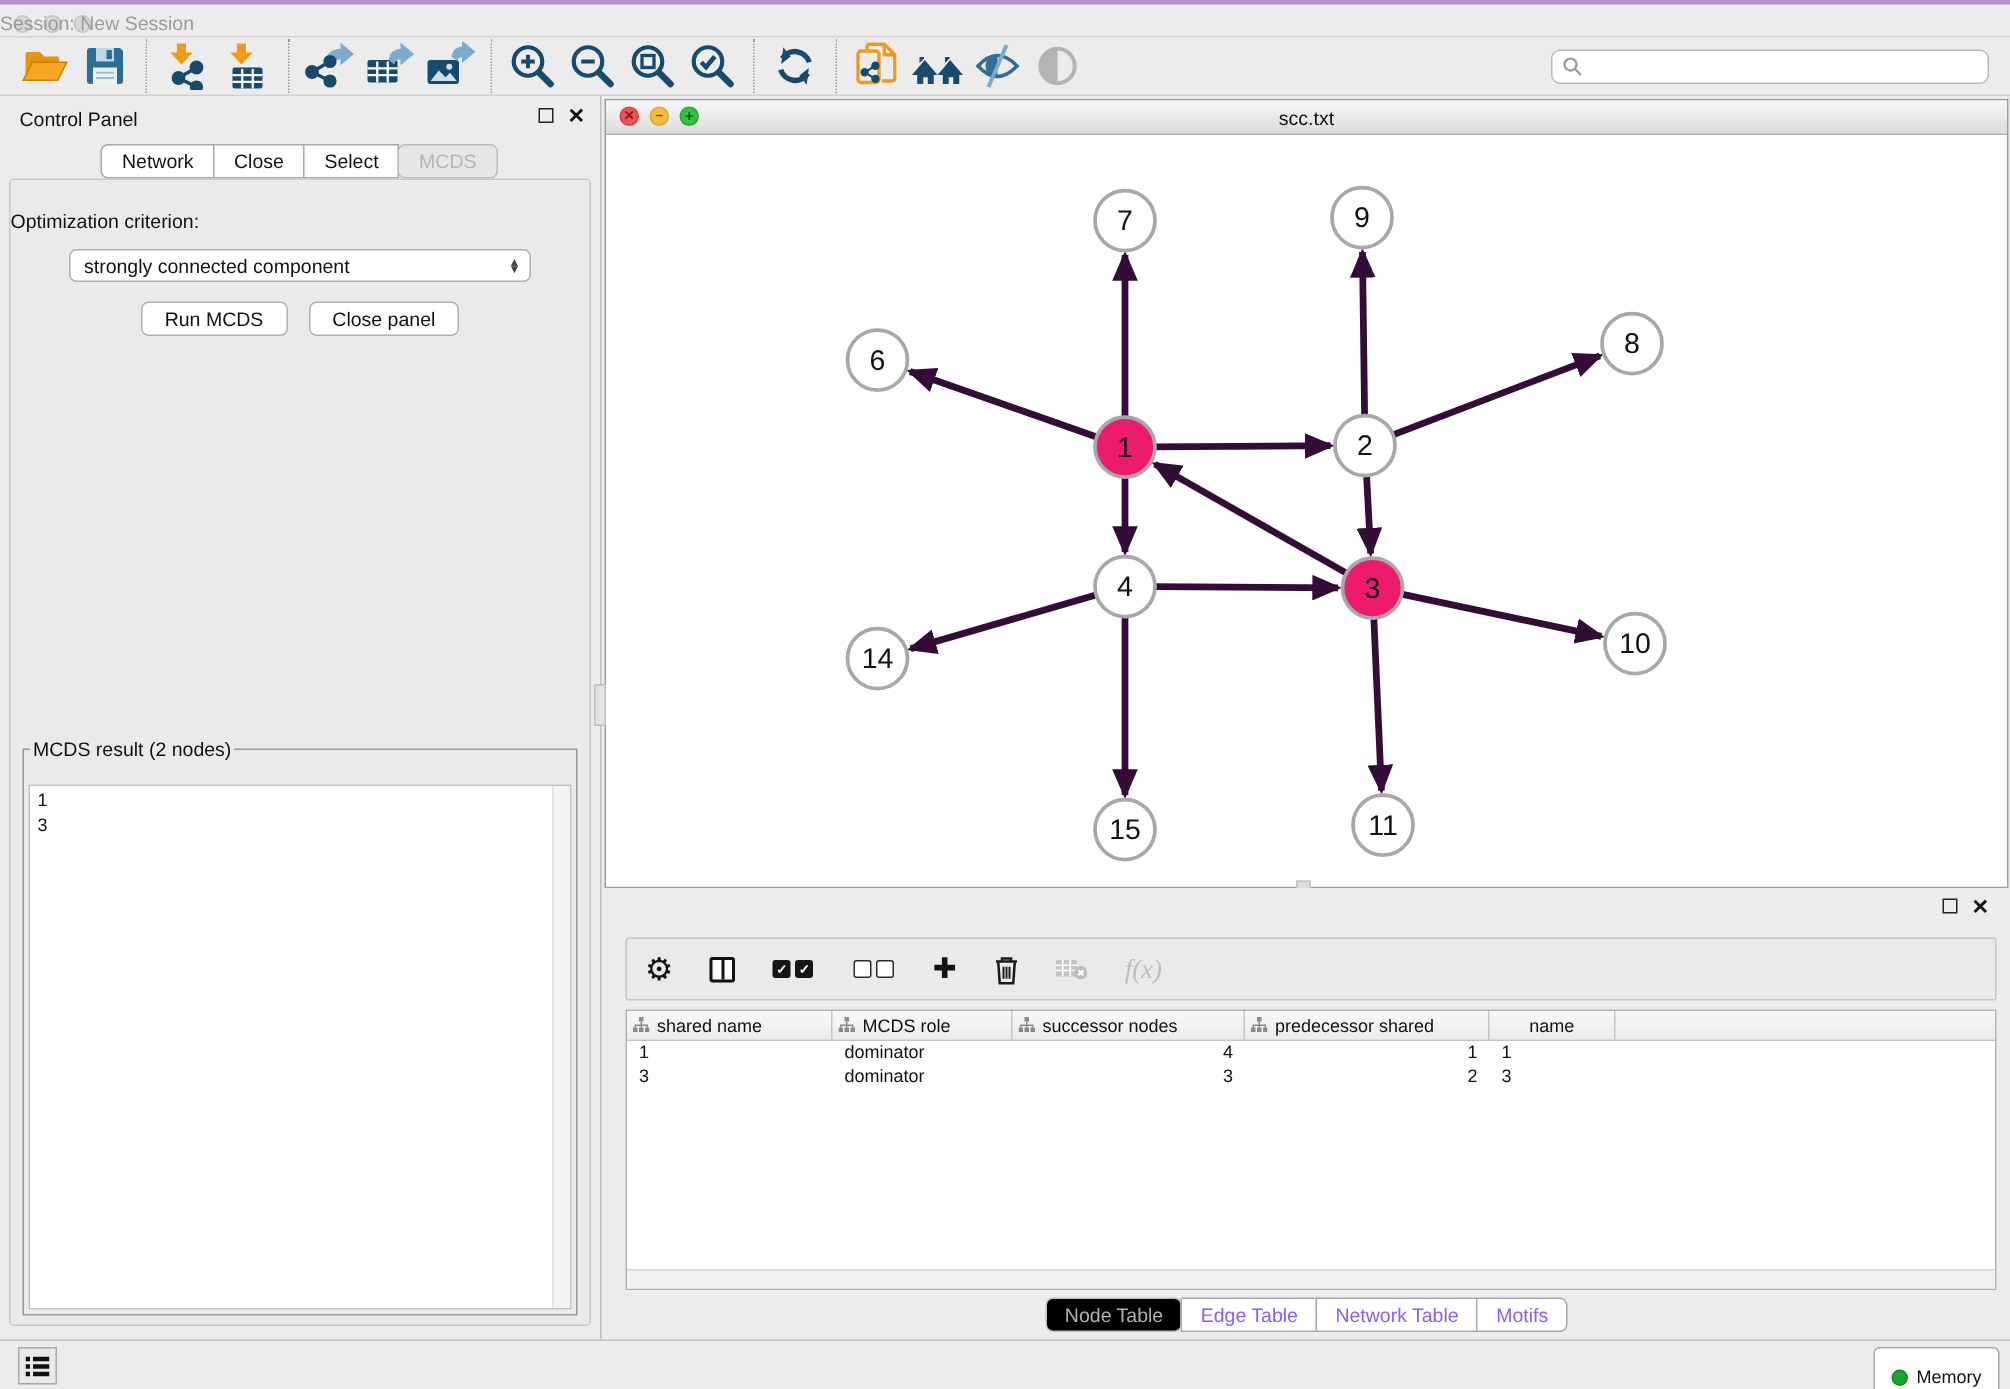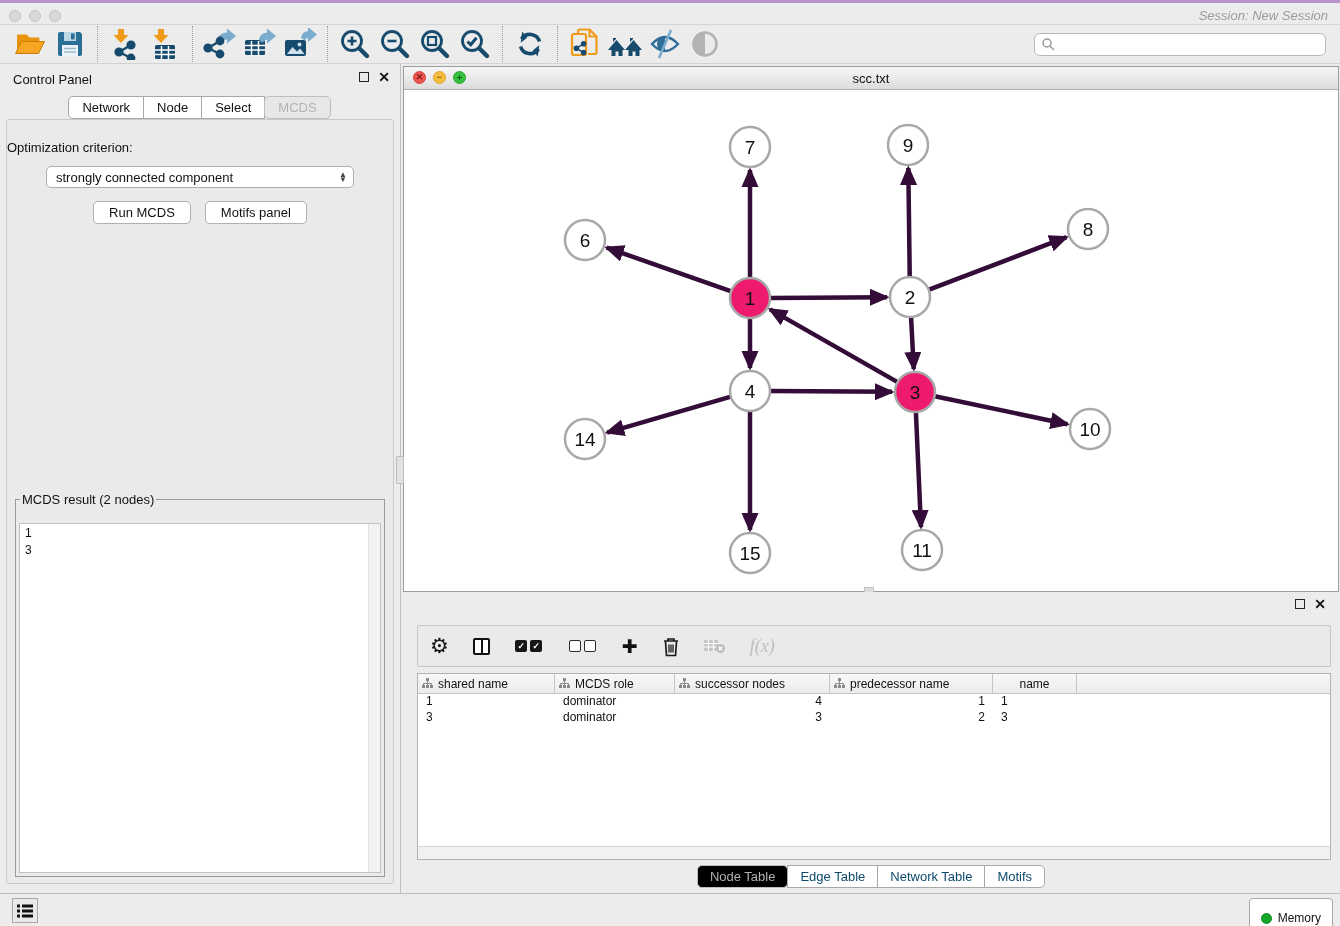--- a/index.html
+++ b/index.html
@@ -7,21 +7,21 @@
   body {
     width:1340px; height:926px; position:relative; overflow:hidden;
     background:#ececec; font-family:"Liberation Sans", sans-serif; color:#111;
     -webkit-font-smoothing:antialiased;
   }
   
   .titlebar { position:absolute; top:0; left:0; right:0; height:25px;
     border-top:3px solid #b793c8; background:#ececec; border-bottom:1px solid #d4d4d4; }
   .traffic-inactive { position:absolute; left:9px; top:7px; display:flex; gap:8px; }
   .traffic-inactive i { width:12px; height:12px; border-radius:50%; background:#d8d8d8; border:1px solid #c3c3c3; }
-  .win-title { position:absolute; left:0; right:12px; top:5px; text-align:right; font-size:13px; color:#9b9b9b;font-style:italic; }
+  .win-title { position:absolute; left:0; right:12px; top:5px; text-align:left; font-size:13px; color:#9b9b9b; }
 
   
   .toolbar { position:absolute; top:25px; left:0; right:0; height:39px;
     display:flex; align-items:center; padding:0 10px; border-bottom:1px solid #d2d2d2; }
   .tb-icon { width:36px; height:34px; display:flex; align-items:center; justify-content:center; margin:0 2px; }
   .tb-sep { width:1px; height:36px; border-left:1px dotted #9a9a9a; margin:0 7px; }
   .tb-spacer { flex:1; }
   .search-box { width:292px; height:23px; background:#fff; border:1px solid #b9b9b9; border-radius:6px;
     display:flex; align-items:center; padding:0 6px; margin-right:4px; }
   .search-box input { border:none; outline:none; flex:1; font-size:12px; background:transparent; font-family:"Liberation Sans",sans-serif; }
@@ -86,21 +86,21 @@
   .plus-glyph { font-size:19px; font-weight:bold; color:#111; }
   .fx-glyph { font-family:"Liberation Serif", serif; font-style:italic; font-size:18px; color:#bdbdbd; }
   .tp-table { position:absolute; left:14px; right:9px; top:81px; bottom:33px; background:#fff; border:1px solid #b2b2b2; }
   .t-head { display:flex; height:20px; background:linear-gradient(#f8f8f8,#ececec); border-bottom:1px solid #c2c2c2; }
   .t-th { display:flex; align-items:center; font-size:12px; color:#111; border-right:1px solid #c6c6c6; padding:0 4px; gap:5px; }
   .t-th .th-label { white-space:nowrap; }
   .t-row { display:flex; height:16px; }
   .t-td { font-size:12px; padding:0 8px; white-space:nowrap; overflow:hidden; }
   .t-scroll { position:absolute; left:0; right:0; bottom:0; height:13px; background:#f1f1f1; border-top:1px solid #d5d5d5; }
   .tp-tabs { position:absolute; left:0; right:0; bottom:5px; display:flex; justify-content:center; }
-  .tp-tab { border:1px solid #a8a8a8; background:#fff; font-size:13px; padding:3px 12px; margin-left:-1px; color:#0c4a6e; }
+  .tp-tab { border:1px solid #a8a8a8; background:#fff; font-size:13px; padding:3px 12px; margin-left:-1px; color:#8b5cf6; }
   .tp-tab:first-child { border-radius:5px 0 0 5px; }
   .tp-tab:last-child { border-radius:0 5px 5px 0; }
   .tp-tab.selected { background:#000000; color:#b2b2b2; border-radius:5px; border-color:#bdbdbd; }
 
   
   .statusbar { position:absolute; left:0; right:0; bottom:0; height:33px; background:#ececec; border-top:1px solid #bdbdbd; }
   .list-btn { position:absolute; left:12px; top:4px; width:26px; height:25px; background:#e9e9e9; border:1px solid #a8a8a8;
     display:flex; align-items:center; justify-content:center; }
   .memory-btn { position:absolute; right:7px; top:4px; height:40px; background:#fff; border:1px solid #a8a8a8; border-radius:4px;
     display:flex; align-items:center; gap:6px; padding:0 11px; font-size:12px; }
@@ -279,36 +279,36 @@
 <div class="control-panel">
   <div class="cp-header">
     <span class="cp-title">Control Panel</span>
     <span class="panel-btns">
       <span class="float-box"></span>
       <span class="close-x">✕</span>
     </span>
   </div>
   <div class="cp-tabs" id="cp-tabs">
       <span class="cp-tab">Network</span>
-      <span class="cp-tab">Node</span>
+      <span class="cp-tab">Close</span>
       <span class="cp-tab">Select</span>
       <span class="cp-tab selected">MCDS</span>
     </div>
   <div class="cp-content">
     <div class="opt-label">Optimization criterion:</div>
     <div class="combo">
       <span class="combo-text">strongly connected component</span>
       <span class="stepper">
           <span>▲</span>
           <span>▼</span>
         </span>
     </div>
     <div class="btn-row">
       <button class="aqua-btn">Run MCDS</button>
-      <button class="aqua-btn">Motifs panel</button>
+      <button class="aqua-btn">Close panel</button>
     </div>
     <fieldset class="mcds-fieldset">
       <legend>MCDS result (2 nodes)</legend>
       <div class="result-area">
         <pre class="result-text">1
 3</pre>
         <div class="result-scroll"></div>
       </div>
     </fieldset>
   </div>
@@ -485,21 +485,21 @@
         <div class="t-th" style="width: 163px;">
           <svg width="11" height="11" viewBox="0 0 11 11">
             <g fill="#8a8a8a">
               <rect x="4" y="0" width="3" height="3"></rect>
               <rect x="0" y="7" width="3" height="3"></rect>
               <rect x="4" y="7" width="3" height="3"></rect>
               <rect x="8" y="7" width="3" height="3"></rect>
             </g>
             <path d="M5.5 3 v2.5 M1.5 7 v-1.5 h8 V7 M5.5 5.5 v1.5" stroke="#8a8a8a" fill="none" stroke-width="1"></path>
           </svg>
-          <span class="th-label">predecessor name</span>
+          <span class="th-label">predecessor shared</span>
         </div>
         <div class="t-th" style="width: 84px; justify-content: center;">
           <span class="th-label">name</span>
         </div>
       </div>
     <div id="table-body">
         <div class="t-row">
           <div class="t-td" style="width: 137px; text-align: left;">1</div>
           <div class="t-td" style="width: 120px; text-align: left;">dominator</div>
           <div class="t-td" style="width: 155px; text-align: right;">4</div>

